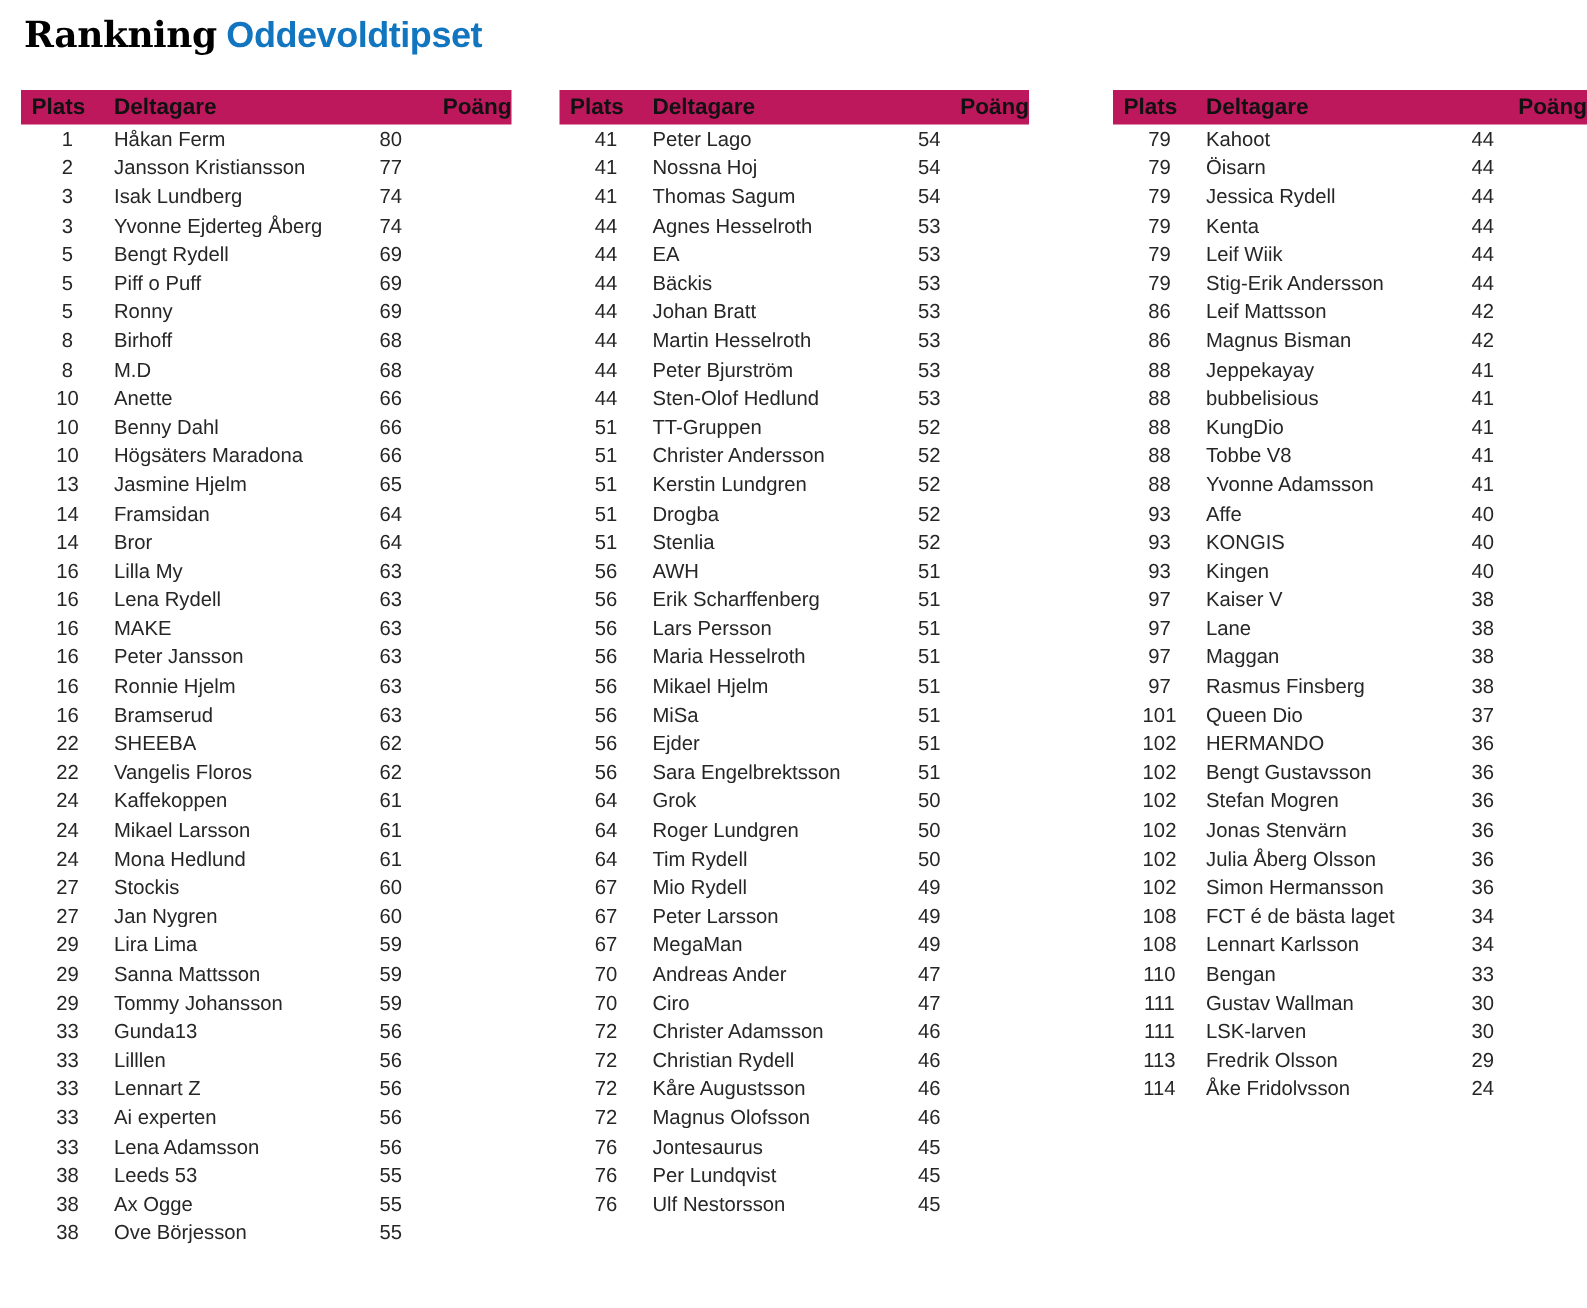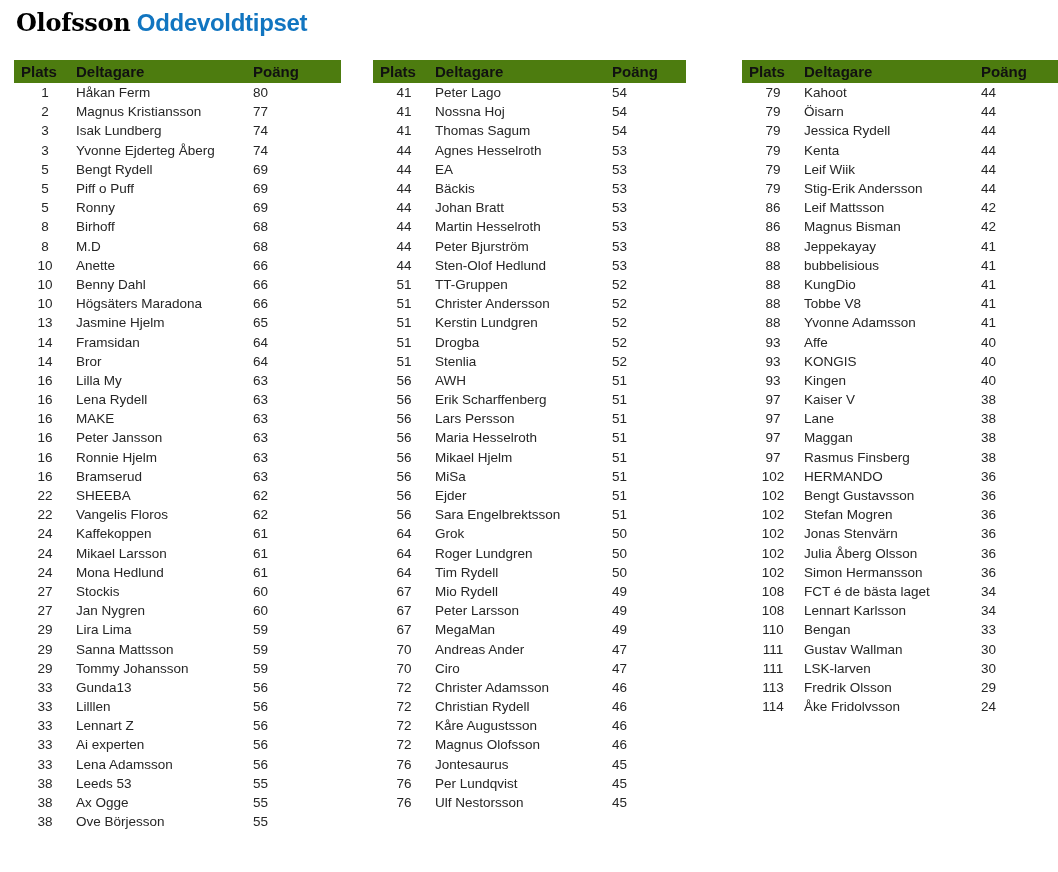--- a/index.html
+++ b/index.html
@@ -39,64 +39,64 @@
     position: absolute;
     top: 0;
   }
   .rank-table.t1 { left: 14px;  width: 327px; }
   .rank-table.t2 { left: 373px; width: 313px; }
   .rank-table.t3 { left: 742px; width: 316px; }
 
   .thead {
     display: grid;
     grid-template-columns: 62px 177px 1fr;
-    background: #4d7c0f;
+    background: #be185d;
     height: 23px;
     align-items: center;
     font-weight: bold;
     font-size: 15px;
     color: #111;
   }
   .thead .h-plats { padding-left: 7px; }
-  .thead .h-poang { padding-left: 0; }
+  .thead .h-poang { padding-left: 0; text-align: right; }
 
   .tbody .trow {
     display: grid;
     grid-template-columns: 62px 177px 1fr;
     height: 19.2px;
     align-items: center;
     font-size: 13.5px;
     color: #262626;
   }
   .cell-plats { text-align: center; }
   .cell-name  { text-align: left; white-space: nowrap; overflow: hidden; }
   .cell-poang { text-align: left; }
 </style>
 </head>
 <body>
 
-<h1 class="page-title"><span class="title-black">Olofsson</span><span> </span><span class="title-blue">Oddevoldtipset</span></h1>
+<h1 class="page-title"><span class="title-black">Rankning</span><span> </span><span class="title-blue">Oddevoldtipset</span></h1>
 
 <div class="tables-wrap">
 
   <div class="rank-table t1">
     <div class="thead">
       <div class="h-plats">Plats</div>
       <div class="h-deltagare">Deltagare</div>
       <div class="h-poang">Poäng</div>
     </div>
     <div class="tbody">
         <div class="trow">
           <div class="cell-plats">1</div>
           <div class="cell-name">Håkan Ferm</div>
           <div class="cell-poang">80</div>
         </div>
         <div class="trow">
           <div class="cell-plats">2</div>
-          <div class="cell-name">Magnus Kristiansson</div>
+          <div class="cell-name">Jansson Kristiansson</div>
           <div class="cell-poang">77</div>
         </div>
         <div class="trow">
           <div class="cell-plats">3</div>
           <div class="cell-name">Isak Lundberg</div>
           <div class="cell-poang">74</div>
         </div>
         <div class="trow">
           <div class="cell-plats">3</div>
           <div class="cell-name">Yvonne Ejderteg Åberg</div>
@@ -581,20 +581,25 @@
           <div class="cell-plats">97</div>
           <div class="cell-name">Maggan</div>
           <div class="cell-poang">38</div>
         </div>
         <div class="trow">
           <div class="cell-plats">97</div>
           <div class="cell-name">Rasmus Finsberg</div>
           <div class="cell-poang">38</div>
         </div>
         <div class="trow">
+          <div class="cell-plats">101</div>
+          <div class="cell-name">Queen Dio</div>
+          <div class="cell-poang">37</div>
+        </div>
+        <div class="trow">
           <div class="cell-plats">102</div>
           <div class="cell-name">HERMANDO</div>
           <div class="cell-poang">36</div>
         </div>
         <div class="trow">
           <div class="cell-plats">102</div>
           <div class="cell-name">Bengt Gustavsson</div>
           <div class="cell-poang">36</div>
         </div>
         <div class="trow">

